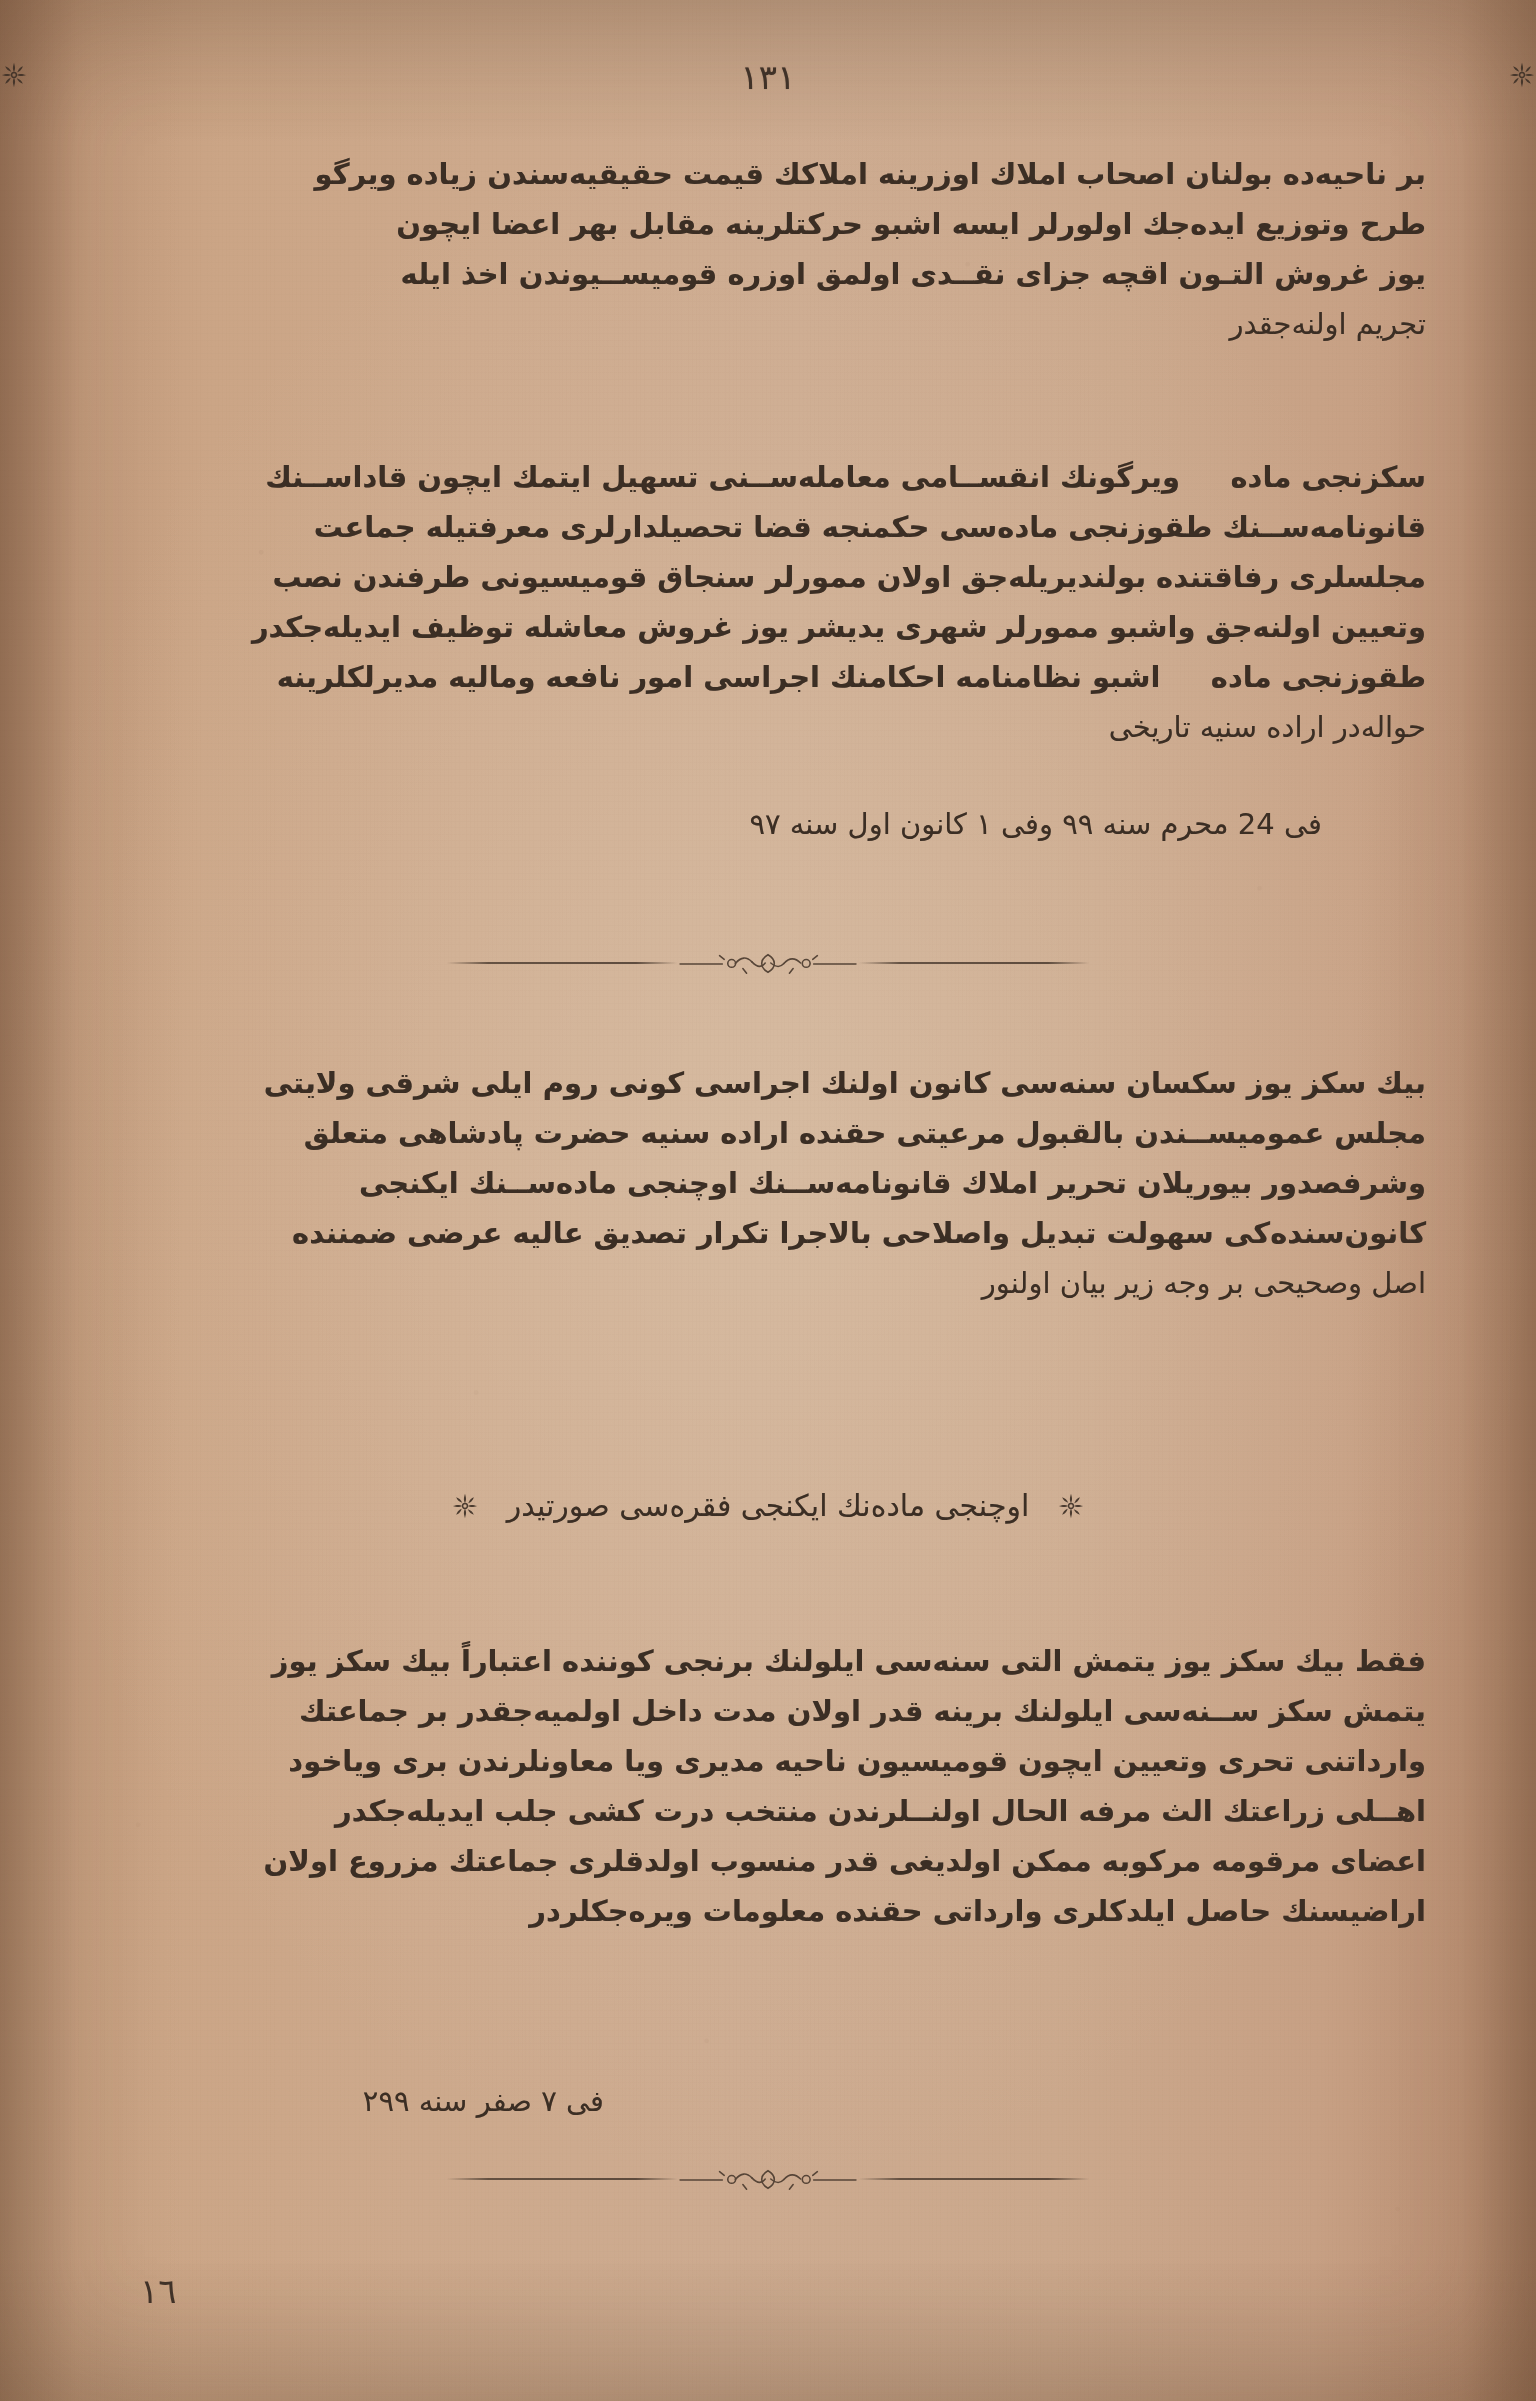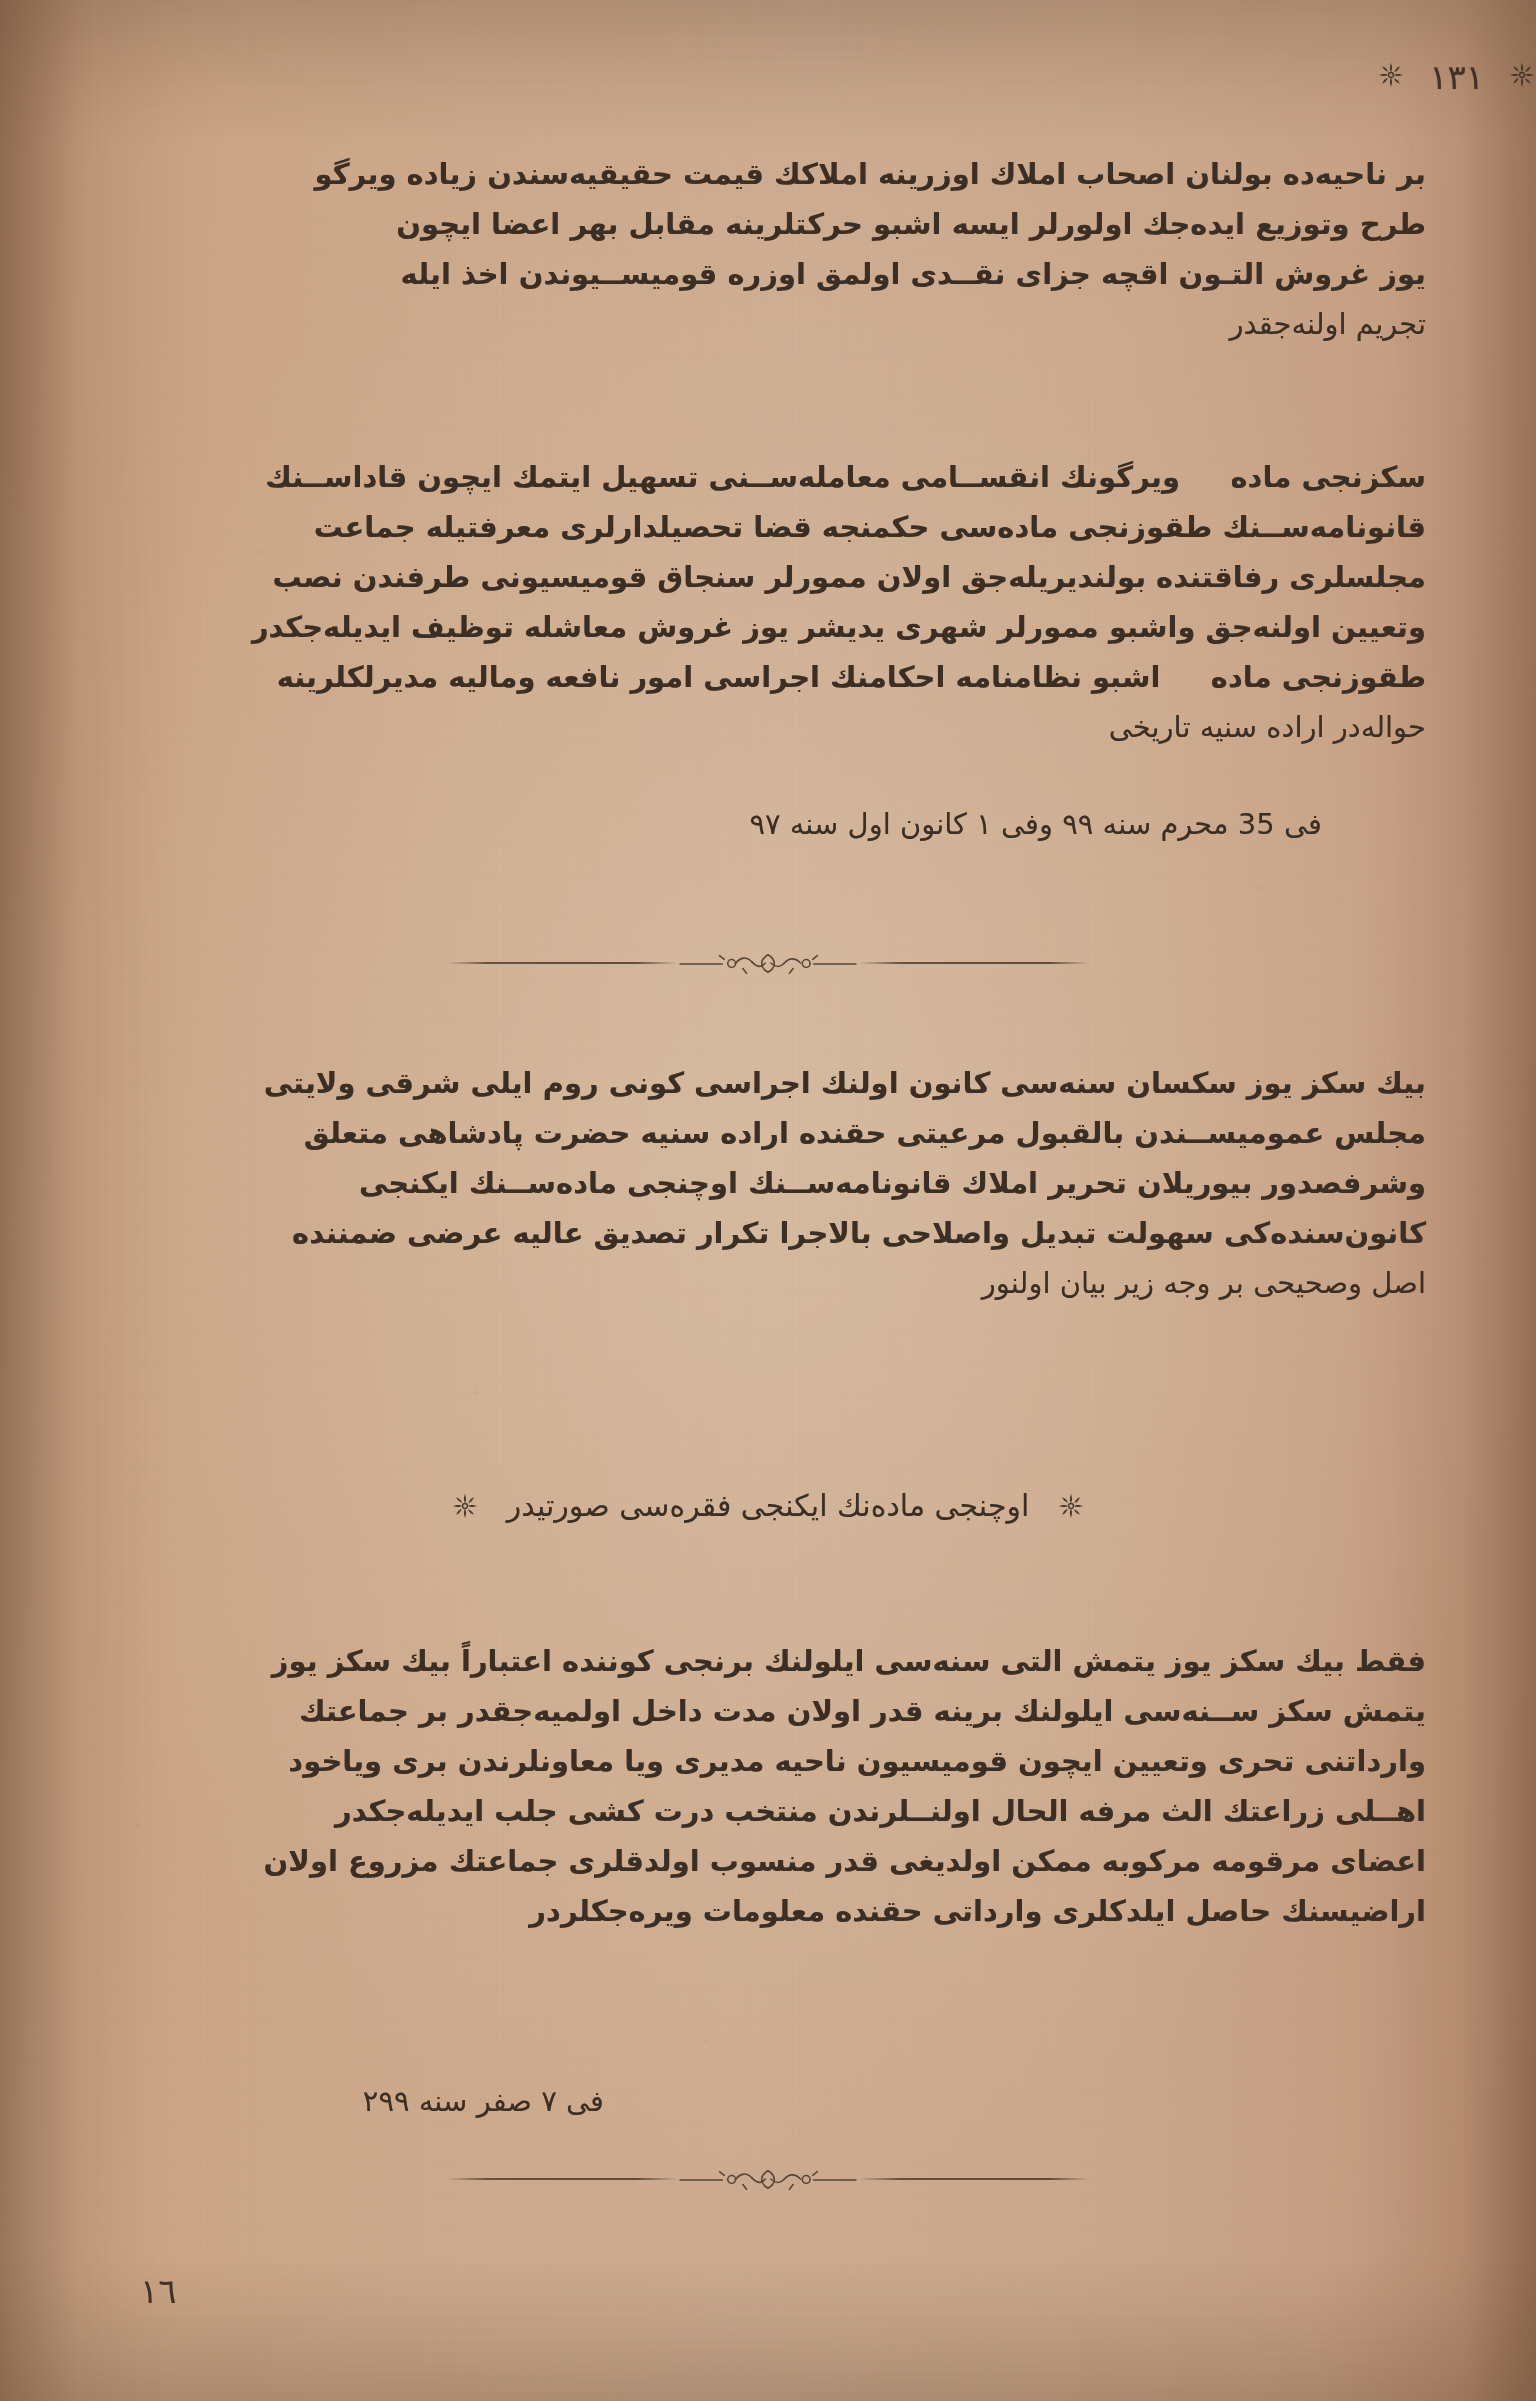--- a/index.html
+++ b/index.html
@@ -65,21 +65,21 @@
   }
 
   
   .page-header {
     position: absolute;
     top: 48px;
     left: 0;
     right: 0;
     display: flex;
     align-items: center;
-    justify-content: flex-start;
+    justify-content: space-between;
     gap: 24px;
     height: 54px;
   }
 
   .folio-number {
     font-family: "DejaVu Sans", sans-serif;
     font-size: 34px;
     color: #403228;
     letter-spacing: 1.9px;
     line-height: 1;
@@ -257,21 +257,21 @@
       </span>
       <span class="line stretch">
         <span>وتعیین اولنه‌جق واشبو ممورلر شهری یدیشر یوز غروش معاشله توظیف ایدیله‌جكدر</span>
       </span>
       <span class="line stretch">
         <span>طقوزنجی ماده     اشبو نظامنامه احكامنك اجراسی امور نافعه ومالیه مدیرلكلرینه</span>
       </span>
       <span class="line short indent-sm">حواله‌در     اراده سنیه تاریخی</span>
     </div>
 
-    <div class="date-line" style="top:800px; right:214px;">فی 35 محرم سنه ۹۹ وفی ۱ كانون اول سنه ۹۷</div>
+    <div class="date-line" style="top:800px; right:214px;">فی 24 محرم سنه ۹۹ وفی ۱ كانون اول سنه ۹۷</div>
 
     <div class="rule" style="top:951px;">
       <span class="bar"></span>
       <span class="knot" aria-hidden="true">
         <svg viewBox="0 0 190 26" preserveAspectRatio="none">
           <g fill="none" stroke="#4a3a2e" stroke-width="1.7" stroke-linecap="round">
             <path d="M0 14 H46"></path>
             <path d="M190 14 H144"></path>
             <circle cx="56" cy="13.5" r="4.2"></circle>
             <path d="M60 13.5 C66 6 72 6 78 12"></path>

